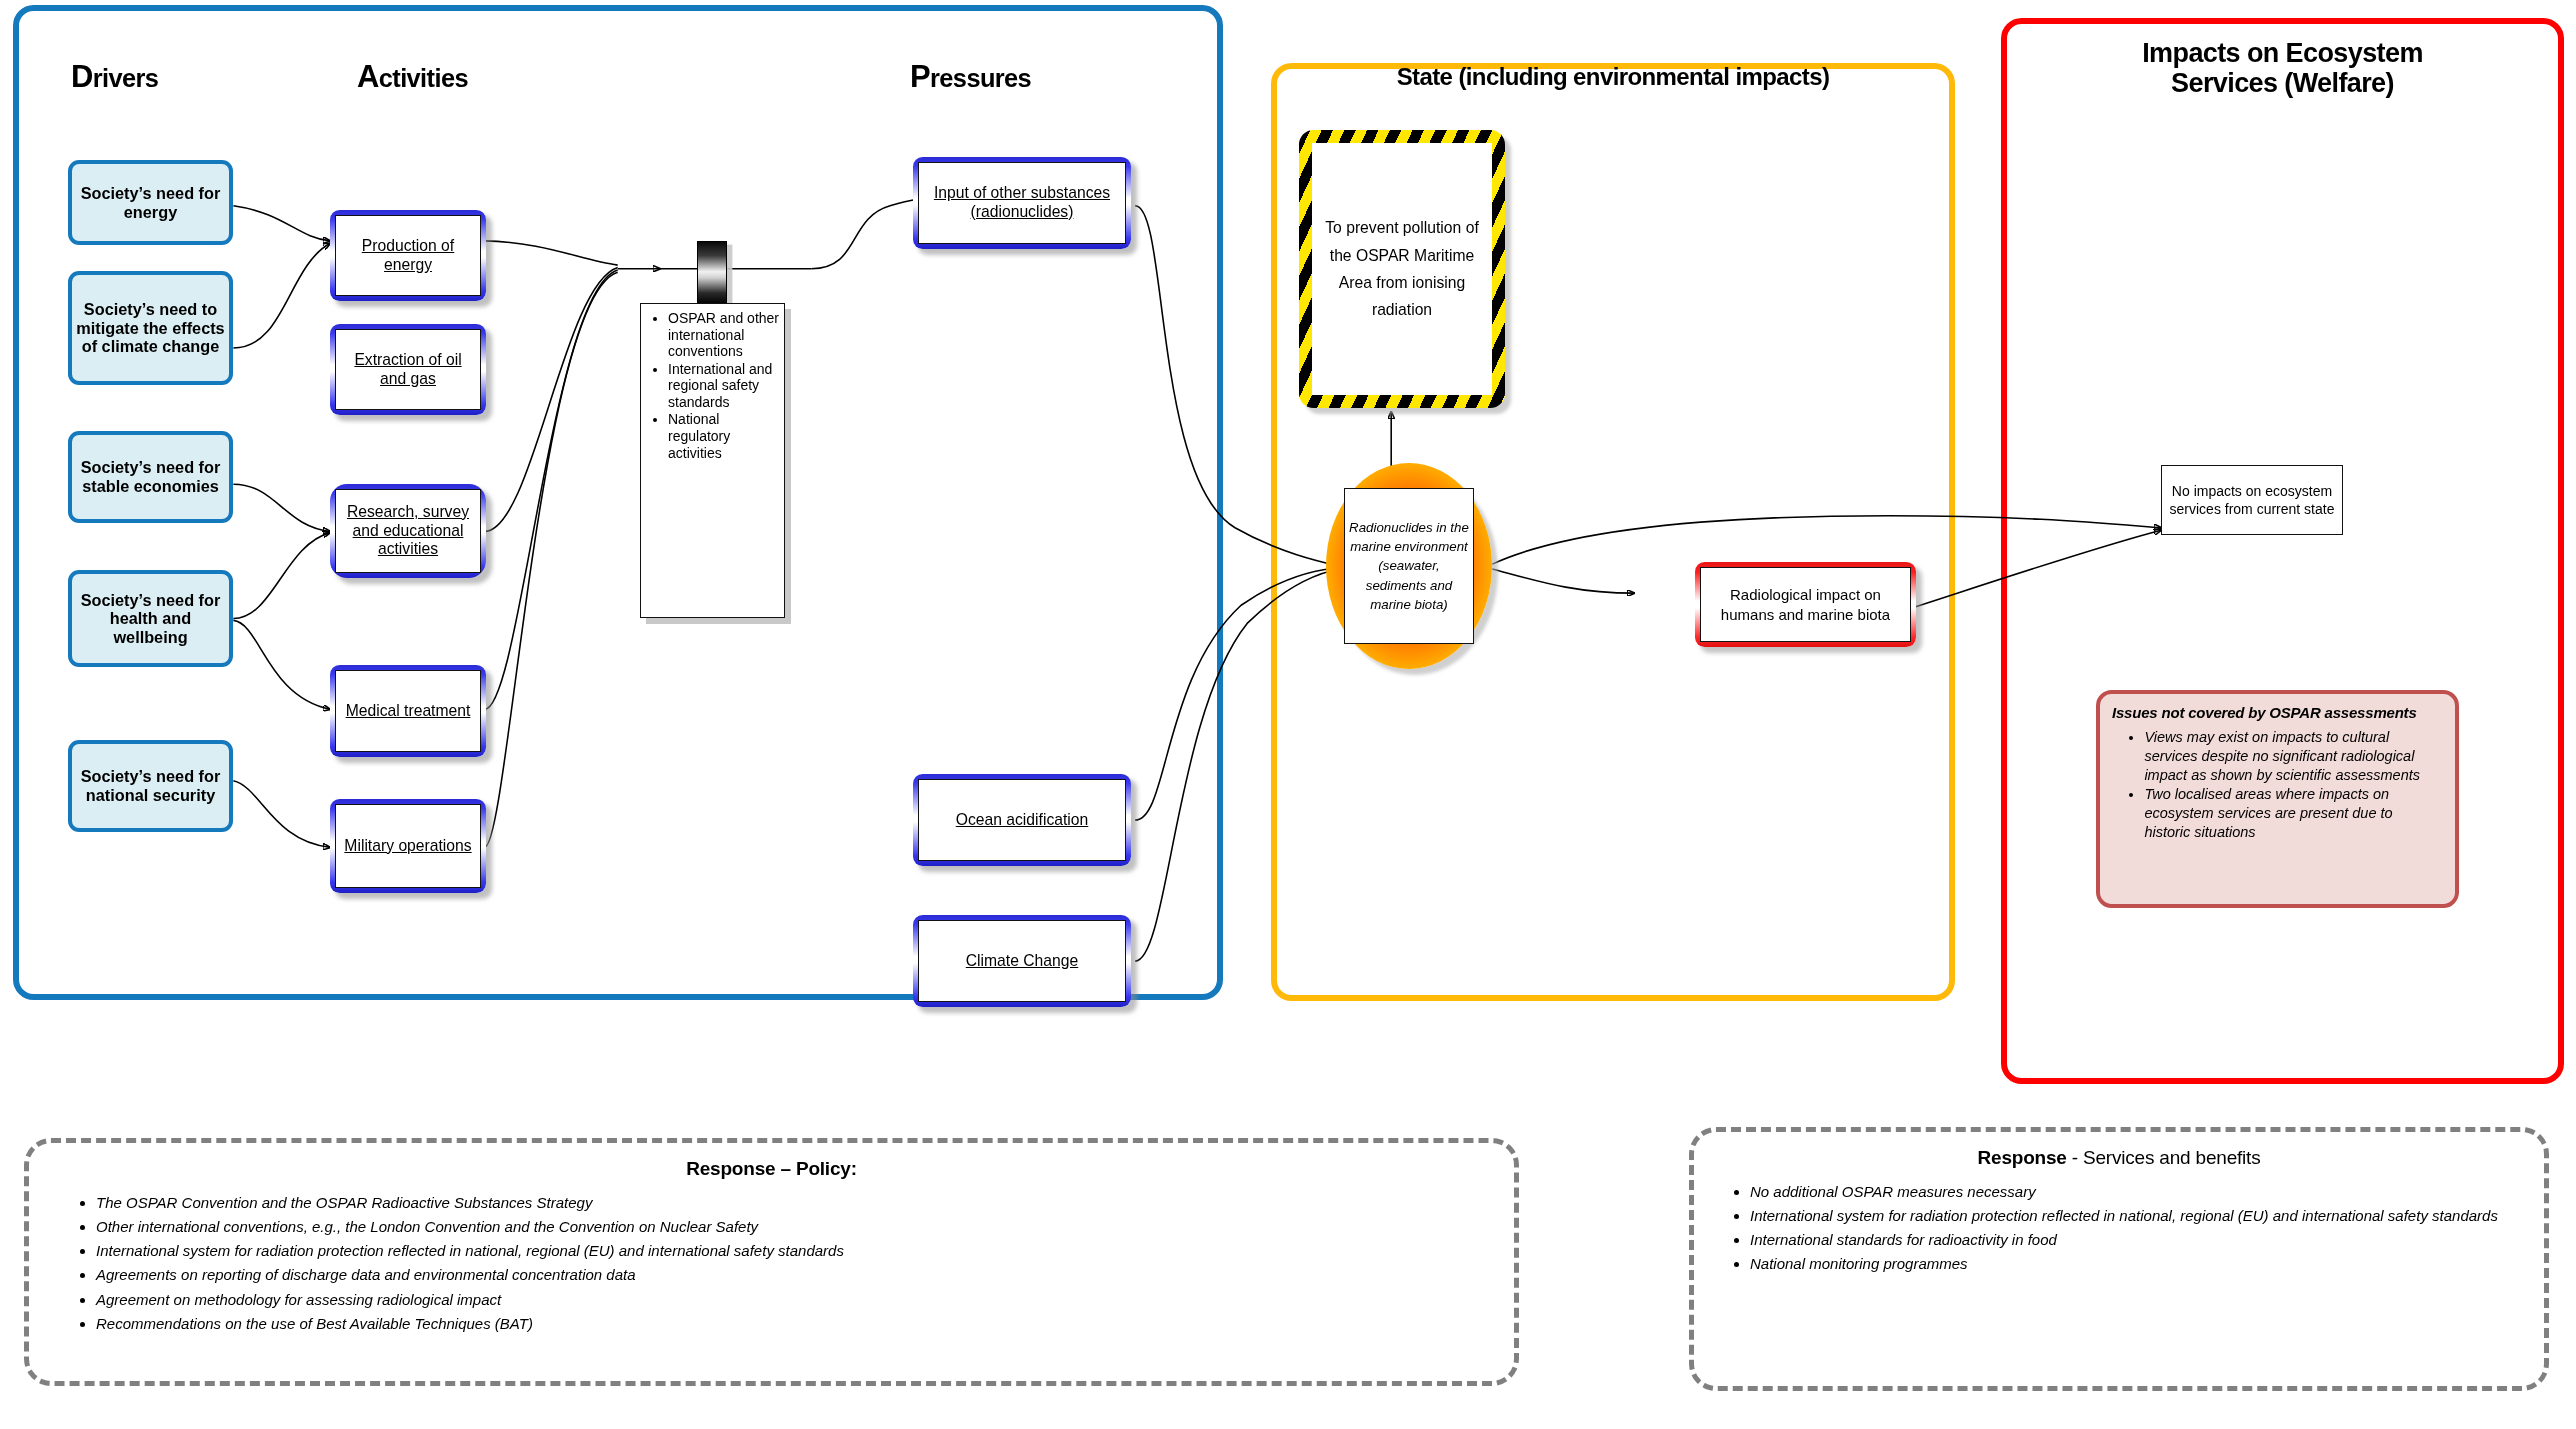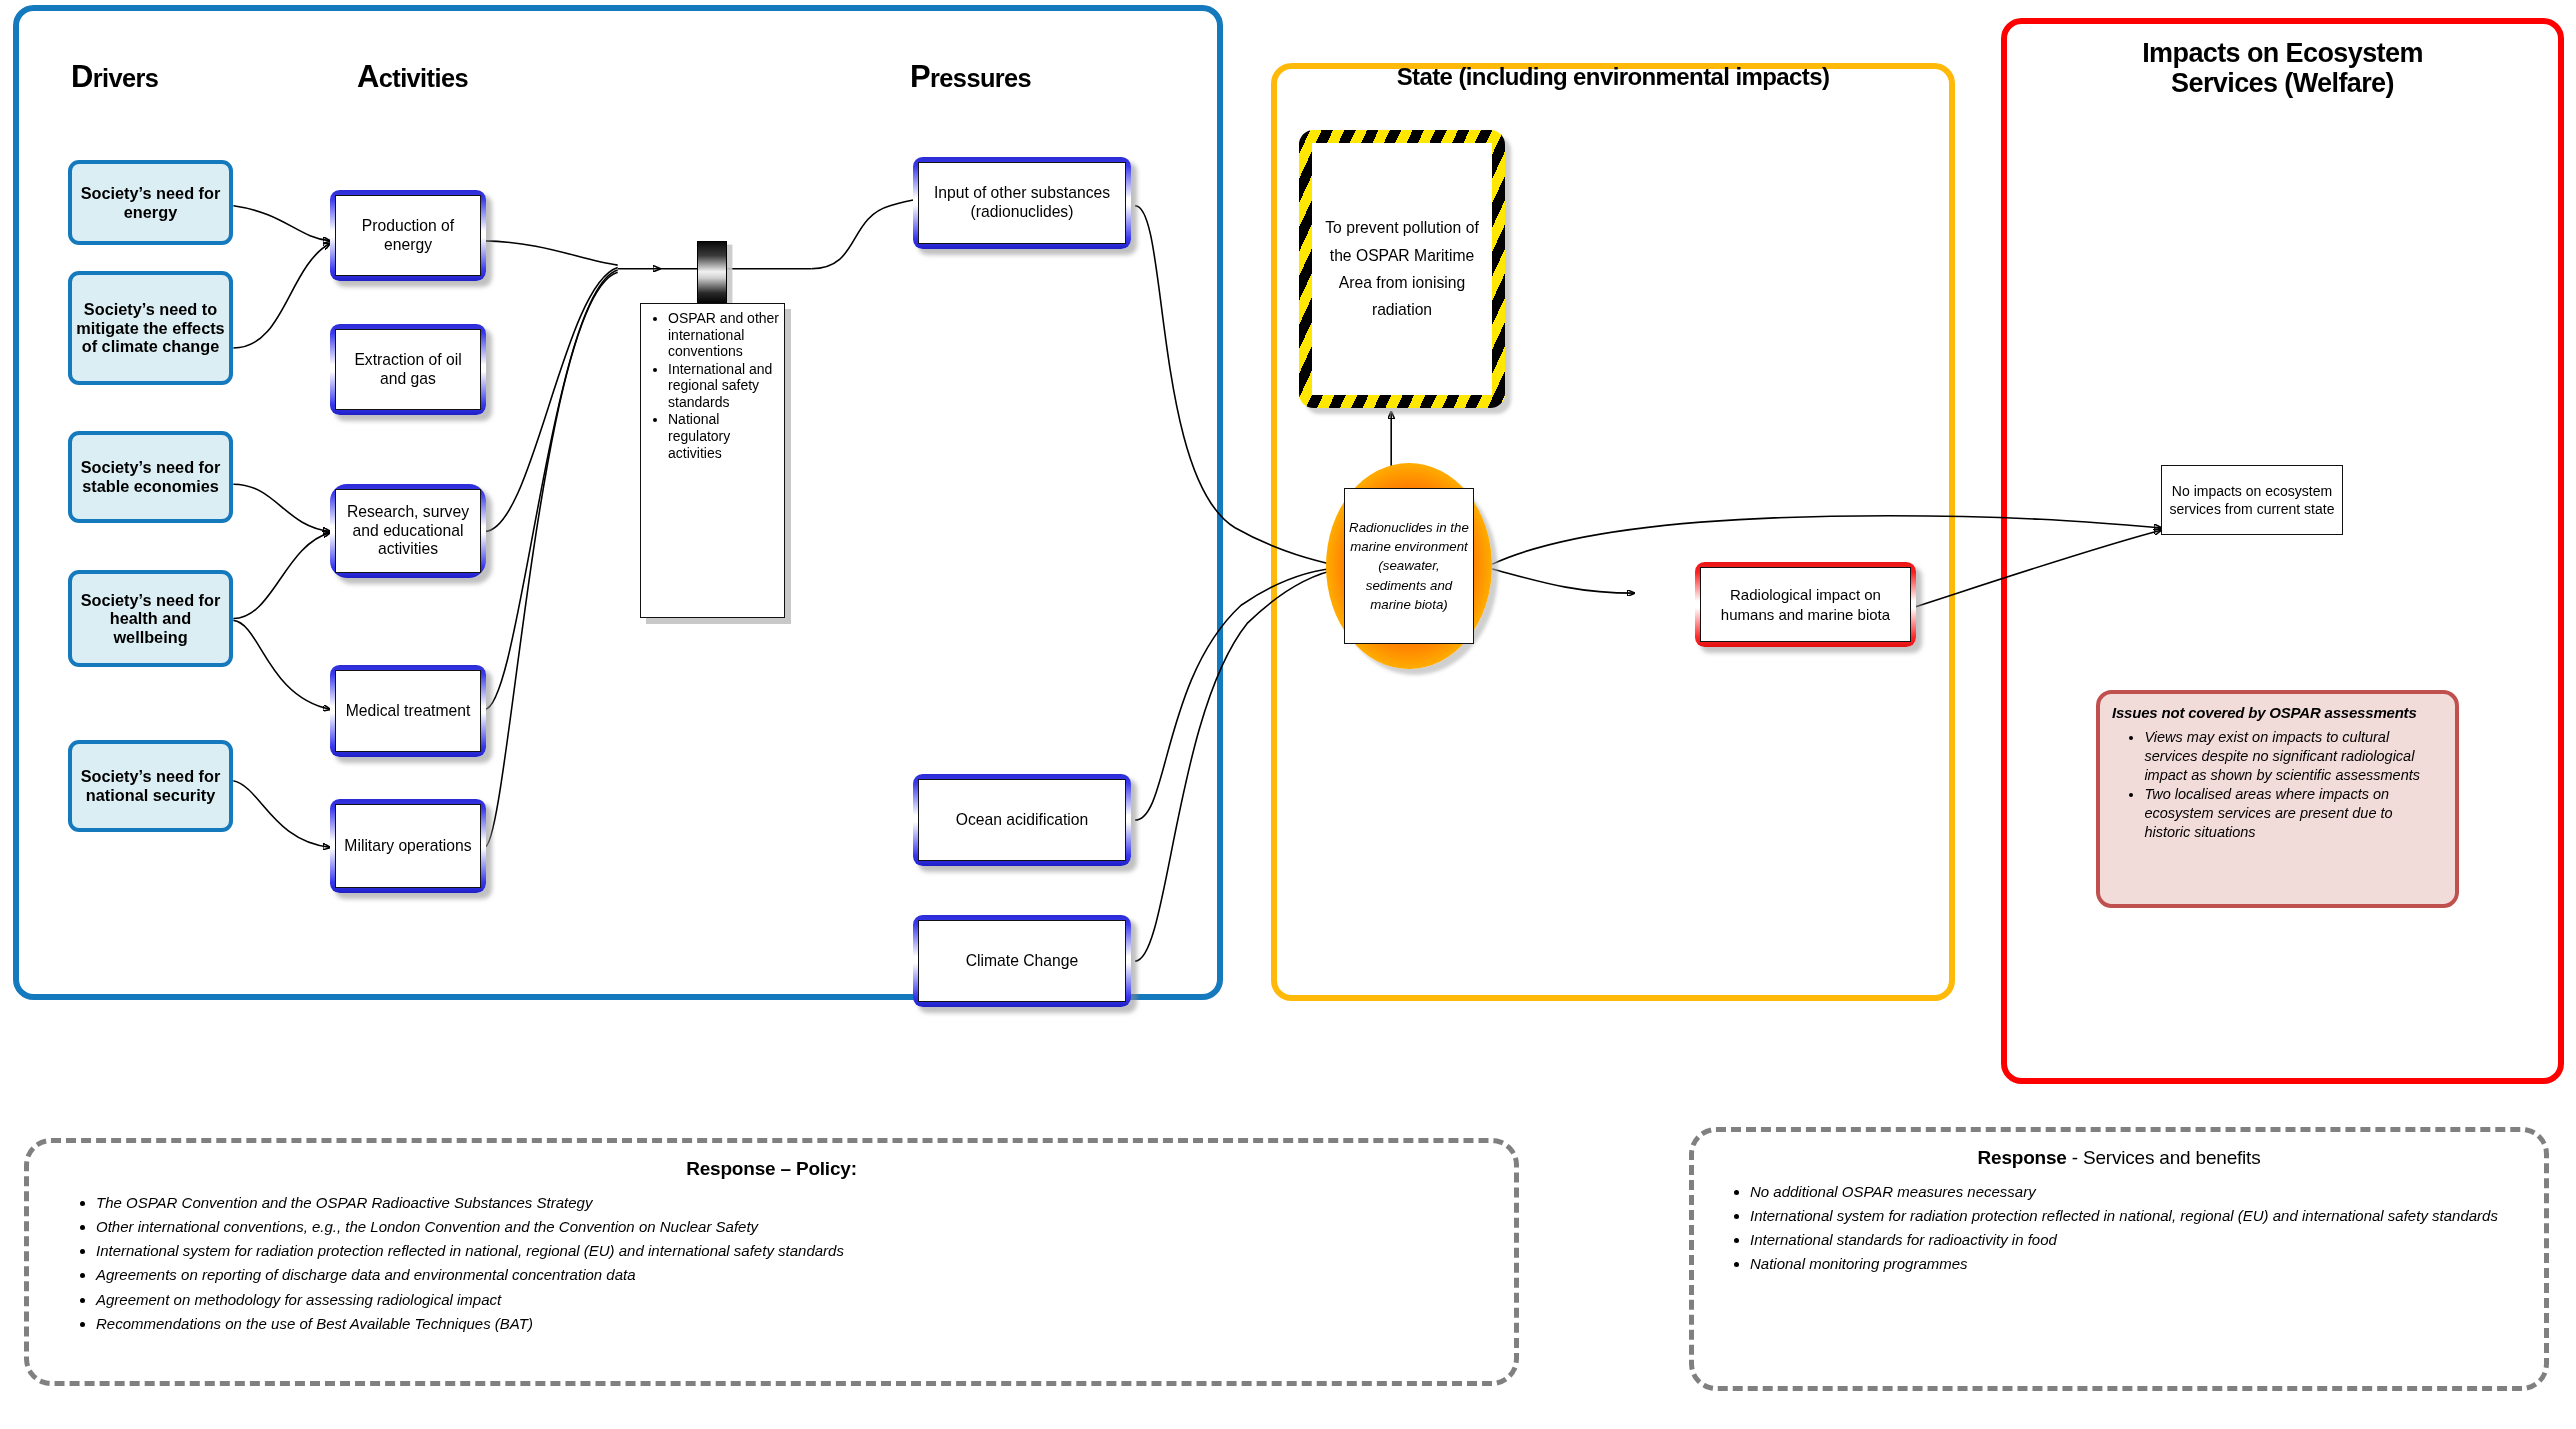--- a/index.html
+++ b/index.html
@@ -22,21 +22,21 @@
   .driver{position:absolute;box-sizing:border-box;background:#dbeef4;border:4.2px solid #1479bd;
           border-radius:11px;display:flex;align-items:center;justify-content:center;text-align:center;
           font-weight:bold;color:#000;padding:2.4px 3.6px;line-height:1.14;font-size:16.3px;}
 
   
   .gbox{position:absolute;box-sizing:border-box;border-radius:9.7px;
         background:linear-gradient(to bottom,#2b2bd6 0%,#3a3aee 10%,#ffffff 45%,#ffffff 52%,#3a3aee 88%,#1f1fc8 100%);
         box-shadow:5.4px 5.4px 4.2px rgba(140,140,140,.55);padding:5.4px;}
   .gbox .inner{box-sizing:border-box;width:100%;height:100%;background:#fff;border:1.2px solid #111;
         display:flex;align-items:center;justify-content:center;text-align:center;color:#000;
-        line-height:1.2;font-size:15.7px;padding:1.2px 3.6px;}
+        line-height:1.2;font-size:15.7px;padding:1.2px 3.6px;text-decoration:underline;}
 
   
   .rbox{position:absolute;box-sizing:border-box;border-radius:9.7px;
         background:linear-gradient(to bottom,#e81717 0%,#fd2020 12%,#ffffff 46%,#ffffff 54%,#fd2b2b 88%,#e20f0f 100%);
         box-shadow:5.4px 5.4px 4.2px rgba(150,150,150,.55);padding:5.4px;}
   .rbox .inner{box-sizing:border-box;width:100%;height:100%;background:#fff;border:1.2px solid #111;
         display:flex;align-items:center;justify-content:center;text-align:center;color:#000;
         line-height:1.3;font-size:15px;padding:16px 3px;}
 
   
@@ -160,21 +160,21 @@
   <div class="driver" style="left:68px;top:431px;width:165px;height:92px;">
     <span>Society’s need for stable economies</span>
   </div>
   <div class="driver" style="left:68px;top:570px;width:165px;height:97px;">
     <span>Society’s need for health and wellbeing</span>
   </div>
   <div class="driver" style="left:68px;top:740px;width:165px;height:92px;">
     <span>Society’s need for national security</span>
   </div>
 
-  <div class="gbox" style="left:330px;top:190px;width:156px;height:91px;">
+  <div class="gbox" style="left:330px;top:210px;width:156px;height:91px;">
     <div class="inner">Production of energy</div>
   </div>
   <div class="gbox" style="left:330px;top:324px;width:156px;height:91px;">
     <div class="inner">Extraction of oil and gas</div>
   </div>
   <div class="gbox" style="left:330px;top:484px;width:156px;height:94px;border-radius:17px;">
     <div class="inner">Research, survey and educational activities</div>
   </div>
   <div class="gbox" style="left:330px;top:665px;width:156px;height:92px;">
     <div class="inner">Medical treatment</div>

